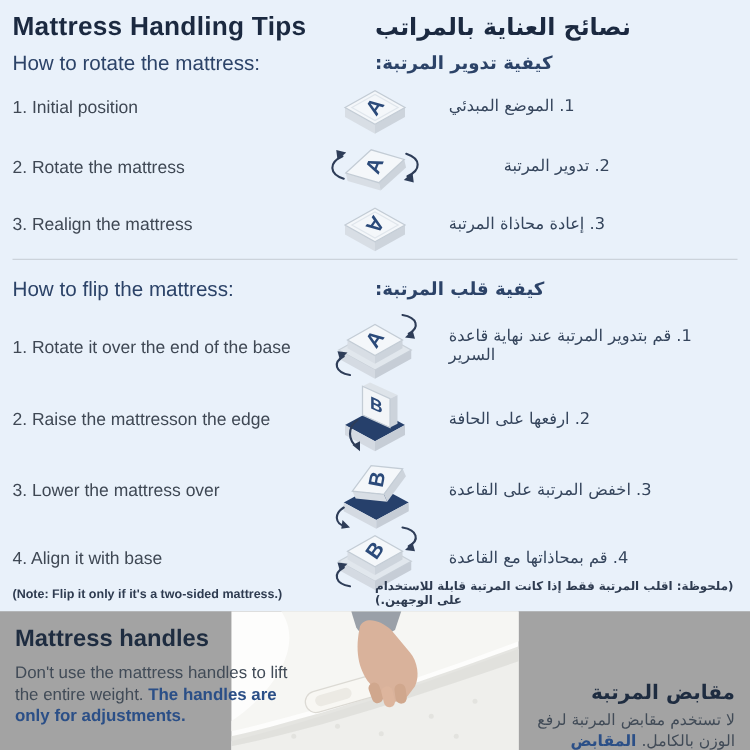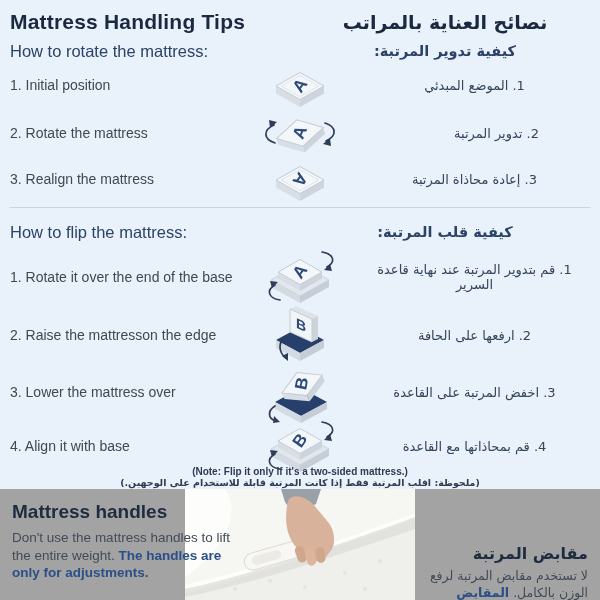--- a/index.html
+++ b/index.html
@@ -4,21 +4,21 @@
 <style>
   html,body{margin:0;padding:0;}
   .page{
     position:relative;width:600px;height:600px;overflow:hidden;
     background:#e9f1fa;
     font-family:"Liberation Sans",sans-serif;
     -webkit-font-smoothing:antialiased;
   }
   .row{position:absolute;left:10px;right:10px;display:flex;align-items:center;}
   .en-col{flex:1;text-align:left;}
-  .ar-col{flex:1;text-align:center;direction:rtl;font-family:"DejaVu Sans",sans-serif;}
+  .ar-col{flex:1;text-align:left;direction:rtl;font-family:"DejaVu Sans",sans-serif;}
   .icon-col{width:118px;display:flex;justify-content:center;align-items:center;flex:none;}
 
   .title-row{top:5px;height:34px;}
   .title-en{font-size:21px;font-weight:700;color:#1b2940;letter-spacing:.2px;}
   .title-ar{font-size:19px;font-weight:700;color:#1b2940;}
 
   .sec-head-en{font-size:16.5px;font-weight:400;color:#2c4368;}
   .sec-head-ar{font-size:14.5px;font-weight:700;color:#2c4368;}
 
   .step-en{font-size:14px;color:#3f4854;}
@@ -193,21 +193,21 @@
         <text class="i-letter" transform="translate(40,23.5) rotate(-55)">B</text>
         <path class="arrow" d="M62,5 C74,7 76,15 67,20"></path>
         <polygon class="ah" points="70,17 64,23 72,24"></polygon>
         <path class="arrow" d="M20,52 C8,50 6,42 15,37"></path>
         <polygon class="ah" points="12,40 18,34 10,33"></polygon>
       </svg>
     </div>
     <div class="ar-col step-ar" dir="rtl">4. قم بمحاذاتها مع القاعدة</div>
   </div>
 
-  <div class="row" style="top:466px;height:18px;flex-direction:column;">
+  <div class="row" style="top:466px;height:18px;">
     <div class="en-col note-en">(Note: Flip it only if it's a two-sided mattress.)</div>
     <div class="ar-col note-ar" dir="rtl">(ملحوظة: اقلب المرتبة فقط إذا كانت المرتبة قابلة للاستخدام على الوجهين.)</div>
   </div>
 
   <div class="bottom">
     <div class="photo">
       <svg viewBox="0 0 230 111" width="230" height="111" preserveAspectRatio="none" aria-hidden="true">
         <rect width="230" height="111" fill="#fdfdfc"></rect>
         <path d="M0,111 L230,111 L230,30 C170,52 80,84 0,104 Z" fill="#efefec"></path>
         <path d="M0,100 C80,82 170,50 230,28 L230,40 C170,60 80,92 0,108 Z" fill="#dcdcd8" opacity="0.75"></path>

